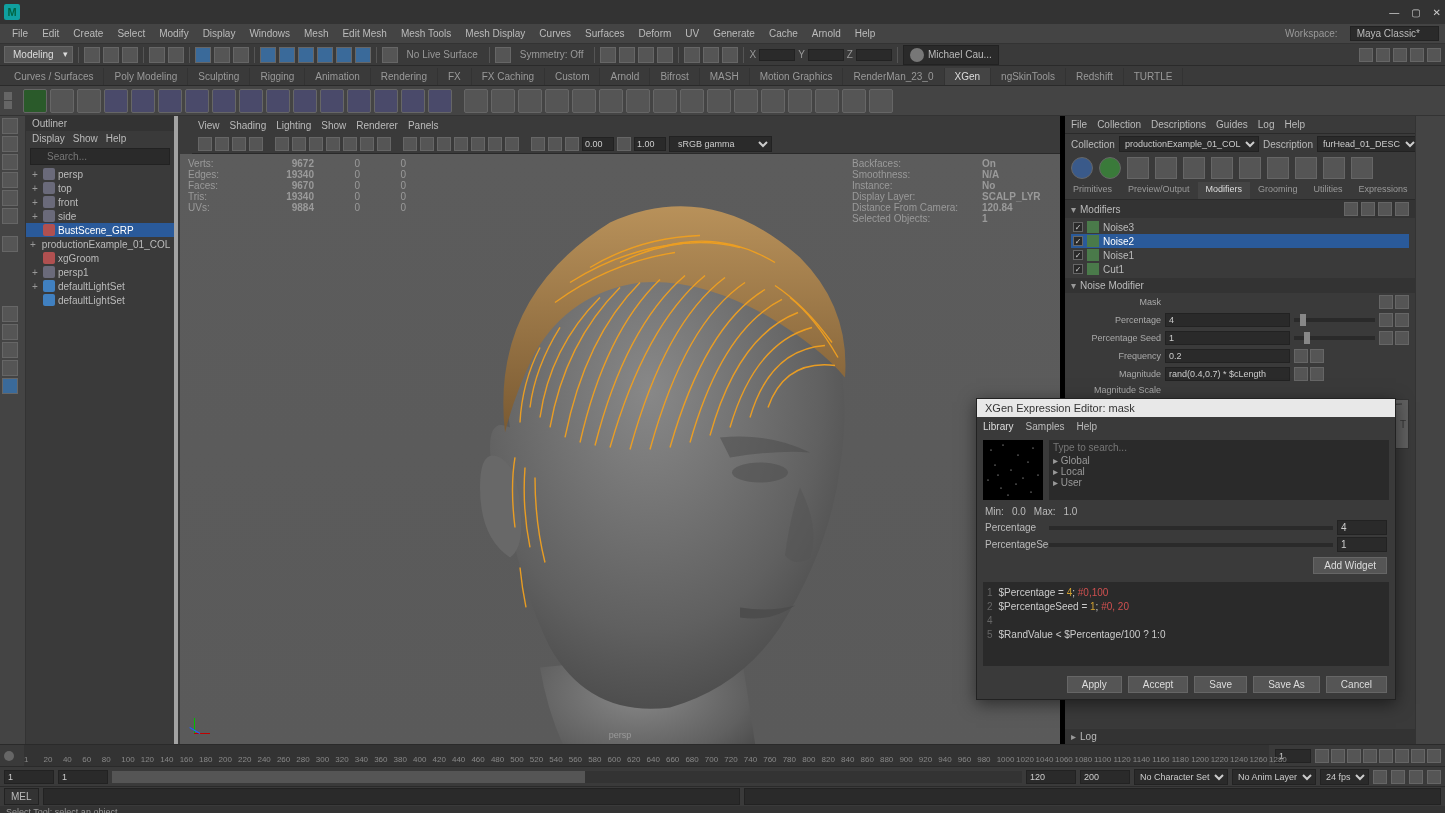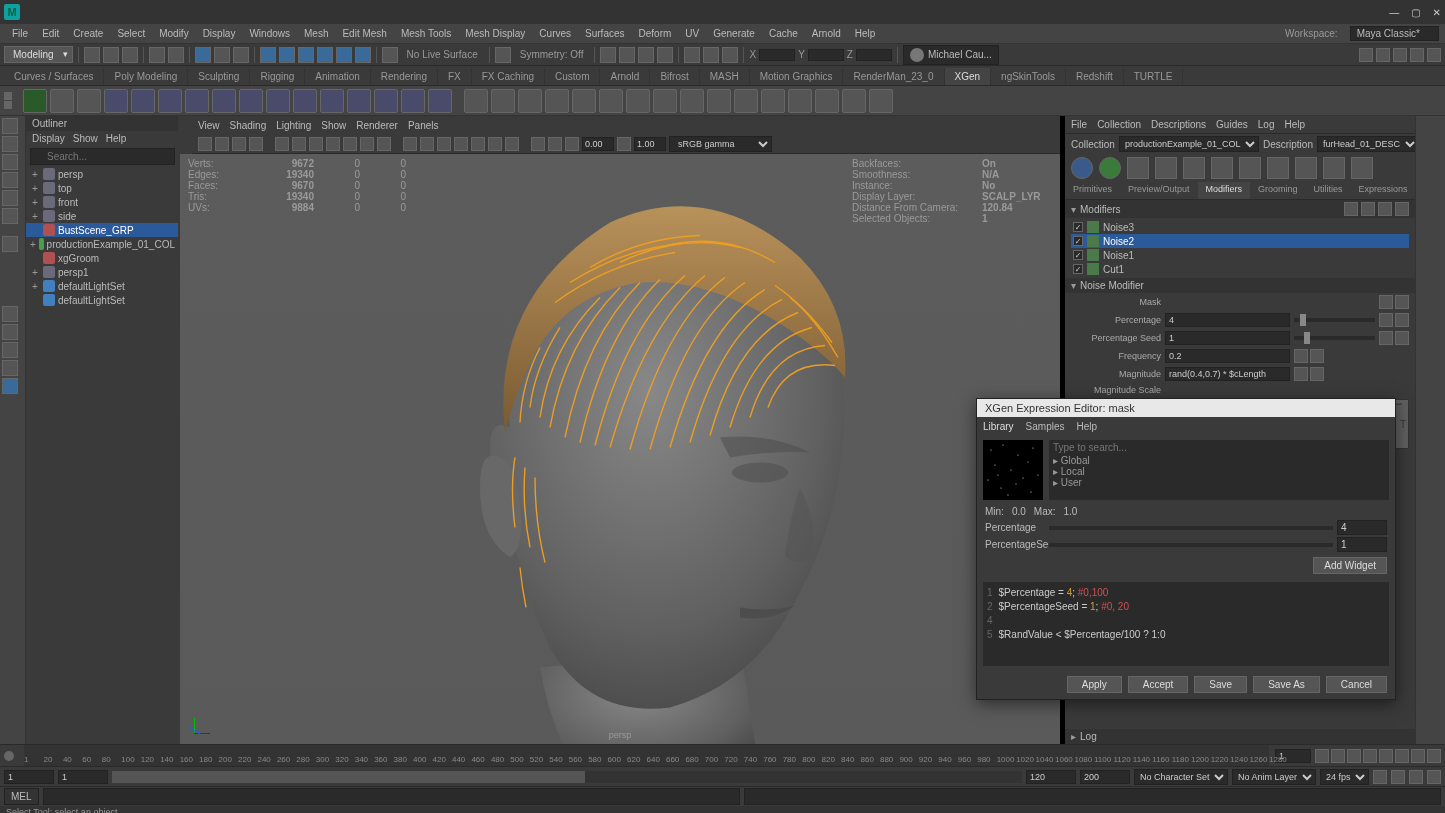--- a/index.html
+++ b/index.html
@@ -21,21 +21,21 @@
 .tabstrip { height:20px; background:#3a3a3a; display:flex; align-items:flex-end; padding:0 4px; border-bottom:1px solid #2a2a2a; }
 .tabstrip .tab { padding:3px 10px; background:#3a3a3a; color:#999; border-right:1px solid #333; font-size:10px; }
 .tabstrip .tab.active { background:#444444; color:#ddd; }
 .shelficons { height:30px; background:#444444; display:flex; align-items:center; padding:2px 4px; gap:3px; border-bottom:1px solid #333; }
 .shelficon { width:24px;height:24px;background:#555;border:1px solid #666;border-radius:2px; }
 .shelficon.green{background:#2a5a2a;}
 .shelficon.curve{background:#4a4a6a;}
 .mainarea { display:flex; height:628px; }
 .toolcol { width:26px; background:#444444; display:flex; flex-direction:column; padding:2px; gap:2px; border-right:1px solid #333; }
 .vsep { height:8px; }
-.outliner { width:154px; background:#3a3a3a; border-right:1px solid #a3a3a3; display:flex; flex-direction:column; }
+.outliner { width:154px; background:#3a3a3a; border-right:6px solid #a3a3a3; display:flex; flex-direction:column; }
 .outliner .head { background:#333; padding:2px 6px; }
 .outliner .opts { display:flex; gap:8px; padding:2px 6px; background:#3a3a3a; font-size:10px; }
 .outliner .search { margin:2px 4px; background:#2a2a2a; border:1px solid #222; padding:2px 16px 2px 16px; color:#777; position:relative; }
 .outliner .item { display:flex; align-items:center; padding:1px 4px; gap:3px; }
 .outliner .item .tw { width:10px; color:#999; text-align:center; }
 .outliner .item .shape { width:12px;height:12px;background:#5a5ad0;border-radius:2px; }
 .outliner .item .shape.cam{background:#6a6a7a;}
 .outliner .item .shape.grp{background:#4aa04a;}
 .outliner .item .shape.red{background:#b05050;}
 .outliner .item .shape.blue{background:#4080c0;}

